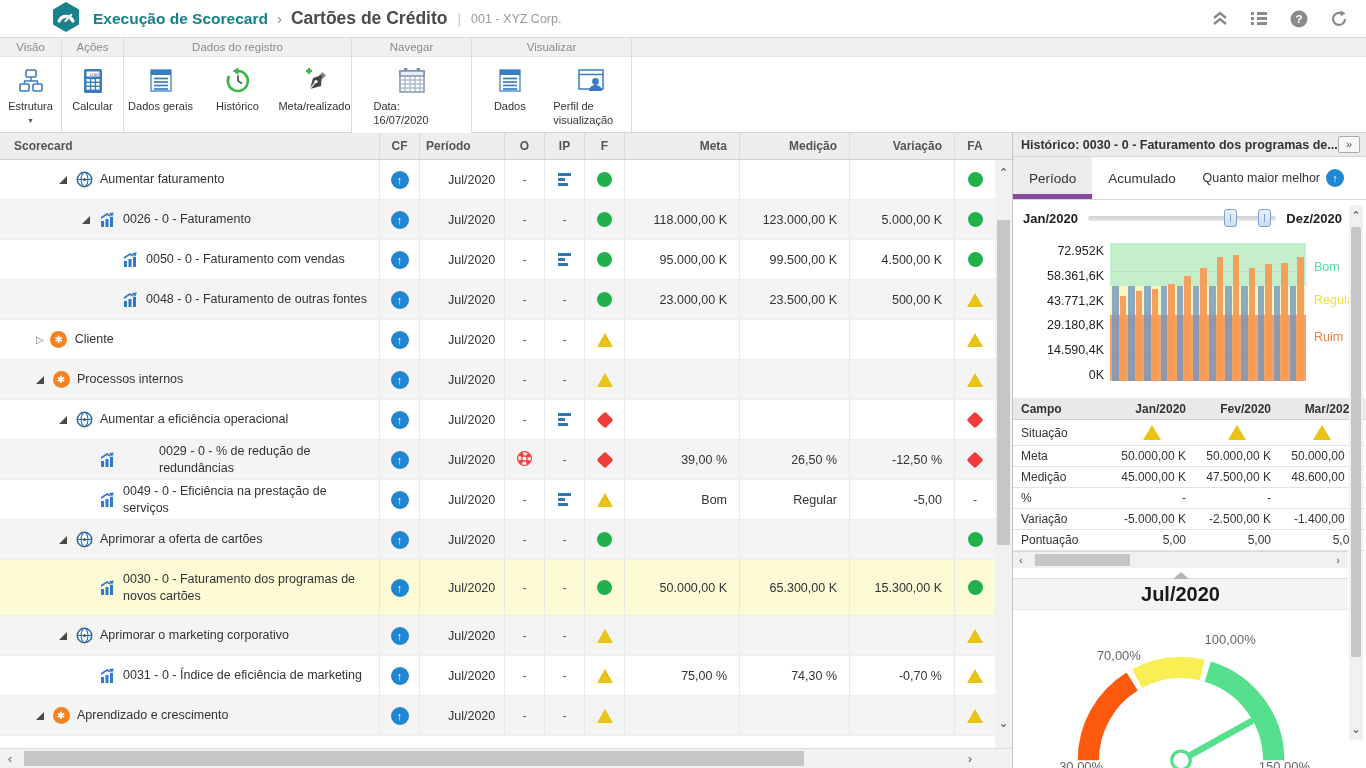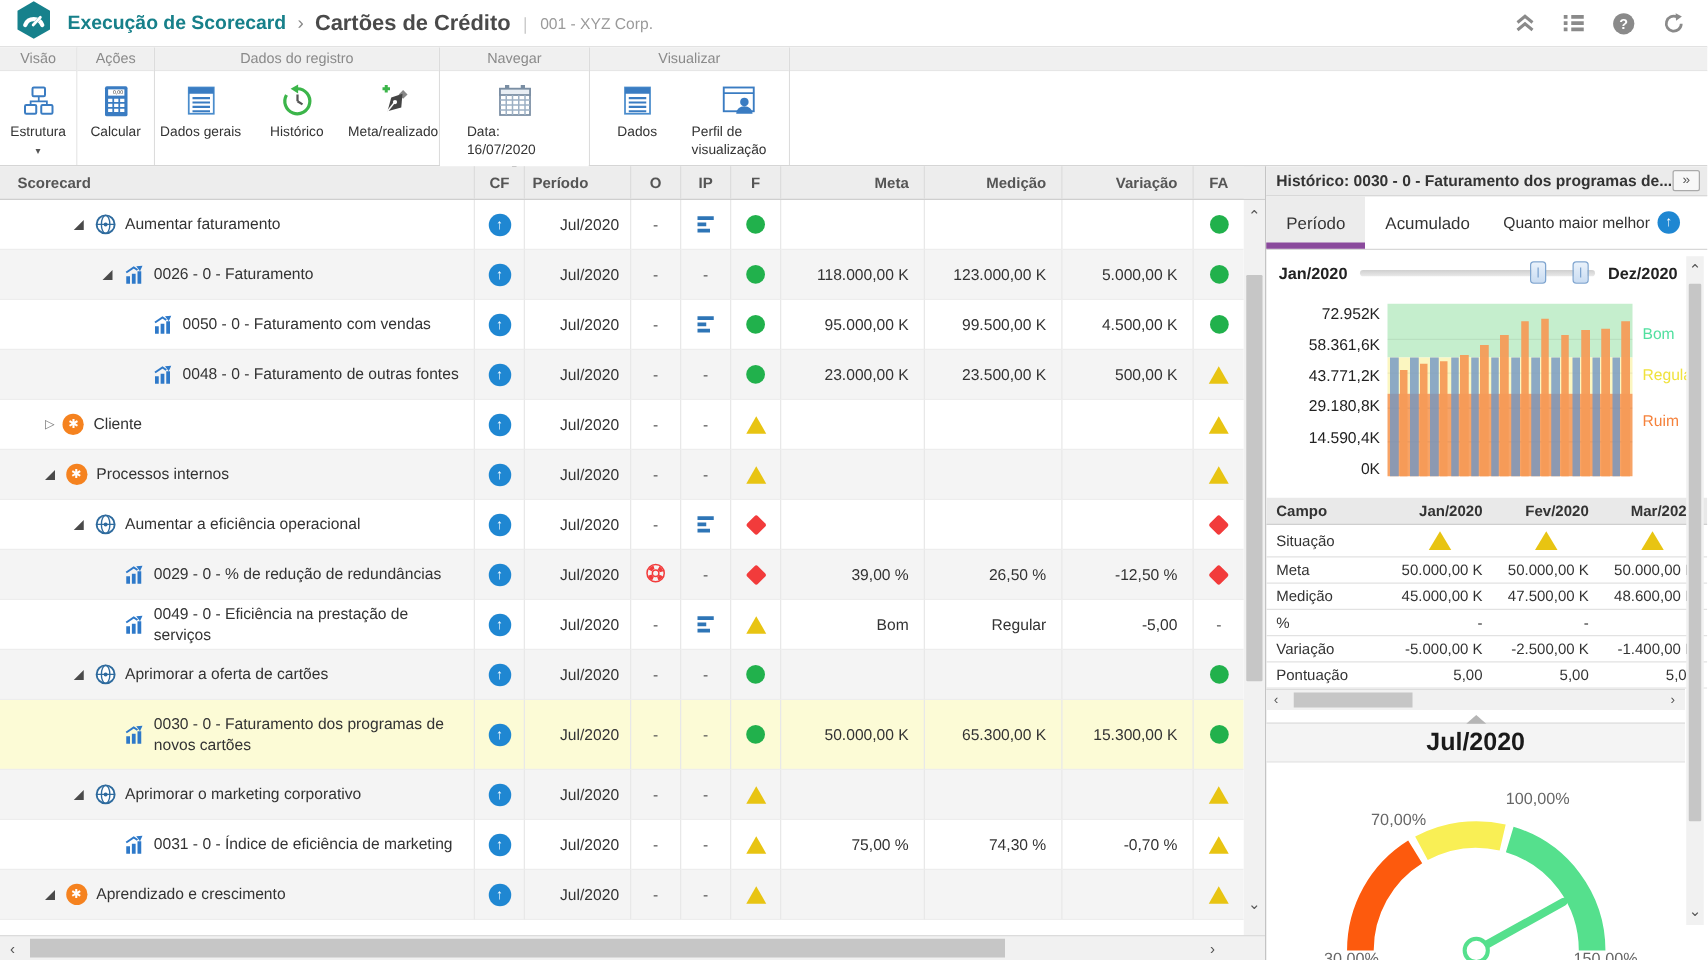--- a/index.html
+++ b/index.html
@@ -1,21 +1,21 @@
 <!DOCTYPE html>
 <html><head>
 <meta charset="utf-8">
 <style>
   * { margin:0; padding:0; box-sizing:border-box; }
   html,body { width:1366px; height:768px; overflow:hidden;
     font-family:"Liberation Sans","DejaVu Sans",sans-serif; color:#333; background:#fff; }
   .app { width:1366px; height:768px; display:flex; flex-direction:column; }
 
   
-  .hdr { height:38px; display:flex; align-items:center; border-bottom:1px solid #d9d9d9; background:#fff; flex:0 0 38px; }
+  .hdr { height:38px; display:flex; align-items:center; border-bottom:1px solid #d9d9d9; background:#fff; flex:0 0 38px;padding-left:39px; }
   .logo { margin:0 12px 0 12px; }
   .bc-app { color:#17808a; font-size:15.5px; font-weight:600; }
   .bc-sep { color:#8a8a8a; font-size:15px; margin:0 9px; }
   .bc-page { color:#4a4a4a; font-size:17.5px; font-weight:700; }
   .bc-pipe { color:#cccccc; margin:0 10px; font-size:14px; }
   .bc-org { color:#9a9a9a; font-size:12.5px; }
   .hdr-right { margin-left:auto; display:flex; align-items:center; gap:22px; padding-right:18px; }
   .hicon { cursor:pointer; display:flex; align-items:center; }
 
   
@@ -605,21 +605,21 @@
                   <svg width="17" height="17" viewBox="0 0 17 17">
                     <g fill="#2e79c9">
                       <rect x="2" y="10" width="3" height="6"></rect>
                       <rect x="6.5" y="8" width="3" height="8"></rect>
                       <rect x="11" y="6" width="3" height="10"></rect>
                     </g>
                     <polyline points="2,7 8,3 11,5" fill="none" stroke="#2e79c9" stroke-width="1.6"></polyline>
                     <polygon points="10,2 15,1.5 13,6" fill="#2e79c9"></polygon>
                   </svg>
                 </span>
-                <span class="sc-label" style="max-width: 248px;">0029 - 0 - % de redução de redundâncias</span>
+                <span class="sc-label" style="max-width: 248px; margin-left: 36px;">0029 - 0 - % de redução de redundâncias</span>
               </div>
               <div class="tc col-cf">
                 <span class="cf-ic">↑</span>
               </div>
               <div class="tc col-per">Jul/2020</div>
               <div class="tc col-o">
                 <span><svg width="17" height="17" viewBox="0 0 17 17">
                     <circle cx="8.5" cy="8.5" r="6.9" fill="none" stroke="#f23b3b" stroke-width="1.2"></circle>
                     <circle cx="8.5" cy="8.5" r="4.9" fill="none" stroke="#f23b3b" stroke-width="3" stroke-dasharray="3.85 3.85" transform="rotate(23 8.5 8.5)"></circle>
                     <circle cx="8.5" cy="8.5" r="2.6" fill="none" stroke="#f23b3b" stroke-width="1.2"></circle>

